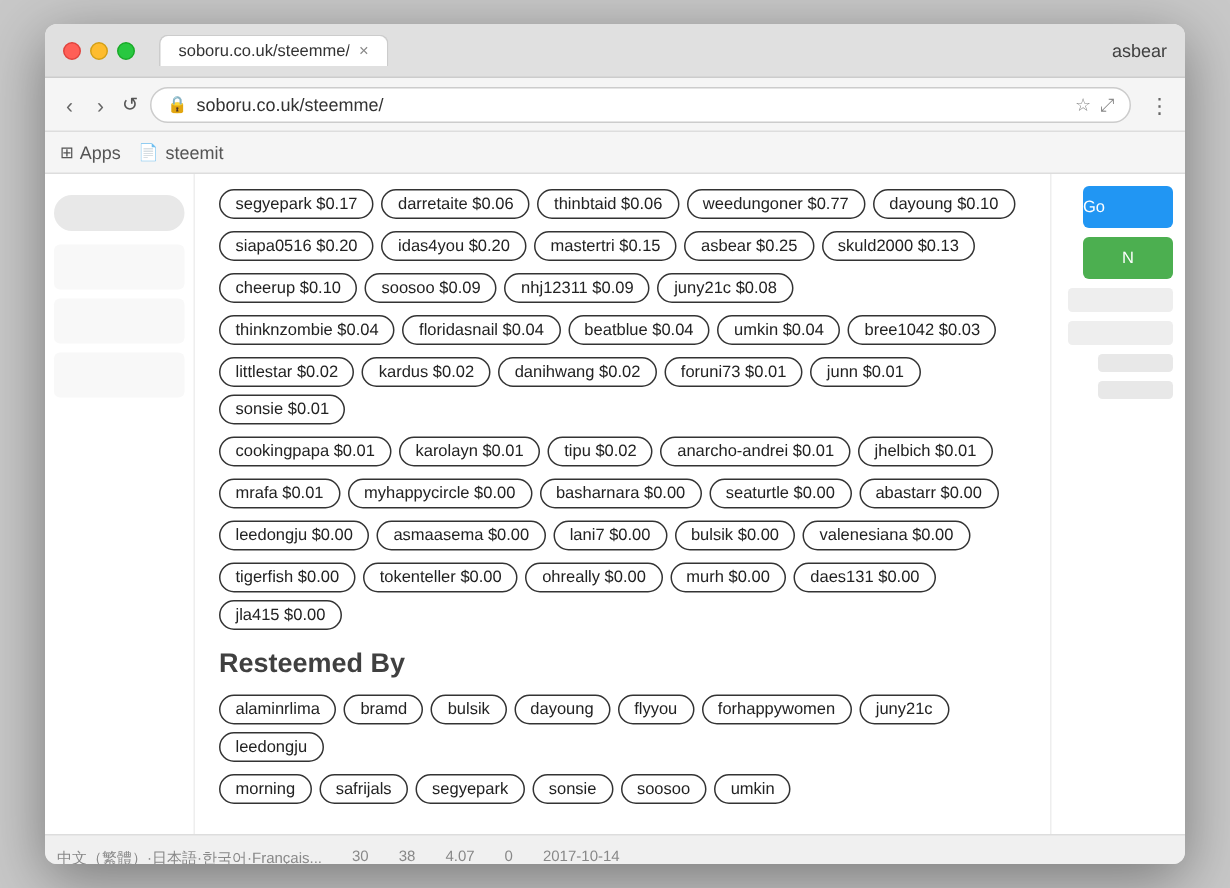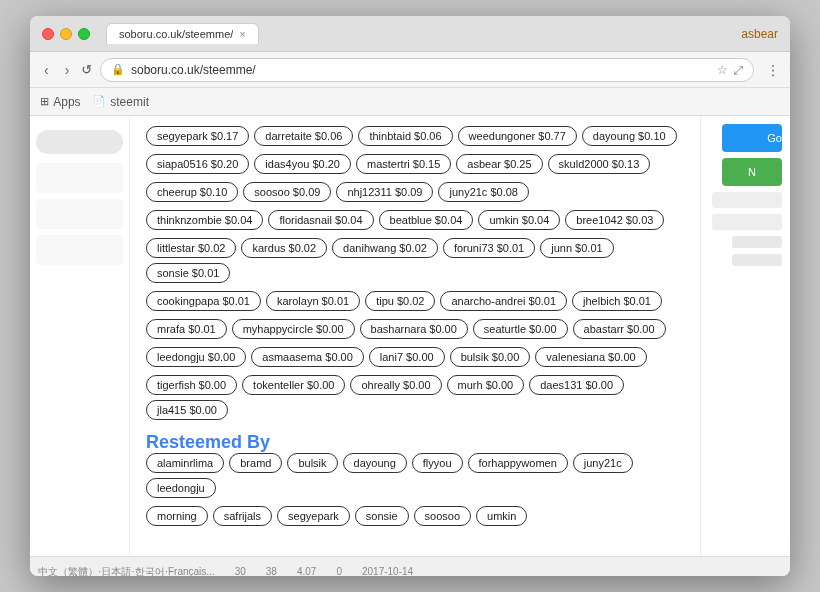--- a/index.html
+++ b/index.html
@@ -80,21 +80,21 @@
       font-size: 11px;
     }
     .tab-close {
       font-size: 11px;
       color: #888;
       cursor: pointer;
     }
 
     .window-user {
       font-size: 12px;
-      color: #a16207;
+      color: #404040;
       margin-left: auto;
     }
 
     
     .toolbar {
       background: #f5f5f5;
       height: 36px;
       display: flex;
       align-items: center;
       padding: 0 10px;
@@ -244,21 +244,21 @@
     }
     .right-btn {
       width: 60px;
       height: 28px;
       background: #2196f3;
       border-radius: 4px;
       color: white;
       font-size: 11px;
       display: flex;
       align-items: center;
-      justify-content: flex-end;
+      justify-content: flex-start;
       cursor: pointer;
     }
     .right-btn-green {
       width: 60px;
       height: 28px;
       background: #4caf50;
       border-radius: 4px;
       color: white;
       font-size: 11px;
       display: flex;
@@ -306,22 +306,22 @@
       background: white;
     }
 
     .resteemed-section {
       margin-top: 12px;
     }
 
     .section-title {
       font-size: 18px;
       font-weight: bold;
-      color: #3b82f6;
-      margin-bottom: 0;
+      color: #404040;
+      margin-bottom: 10px;
     }
 
     
     .main-content::-webkit-scrollbar {
       width: 6px;
     }
     .main-content::-webkit-scrollbar-track {
       background: #f0f0f0;
     }
     .main-content::-webkit-scrollbar-thumb {

